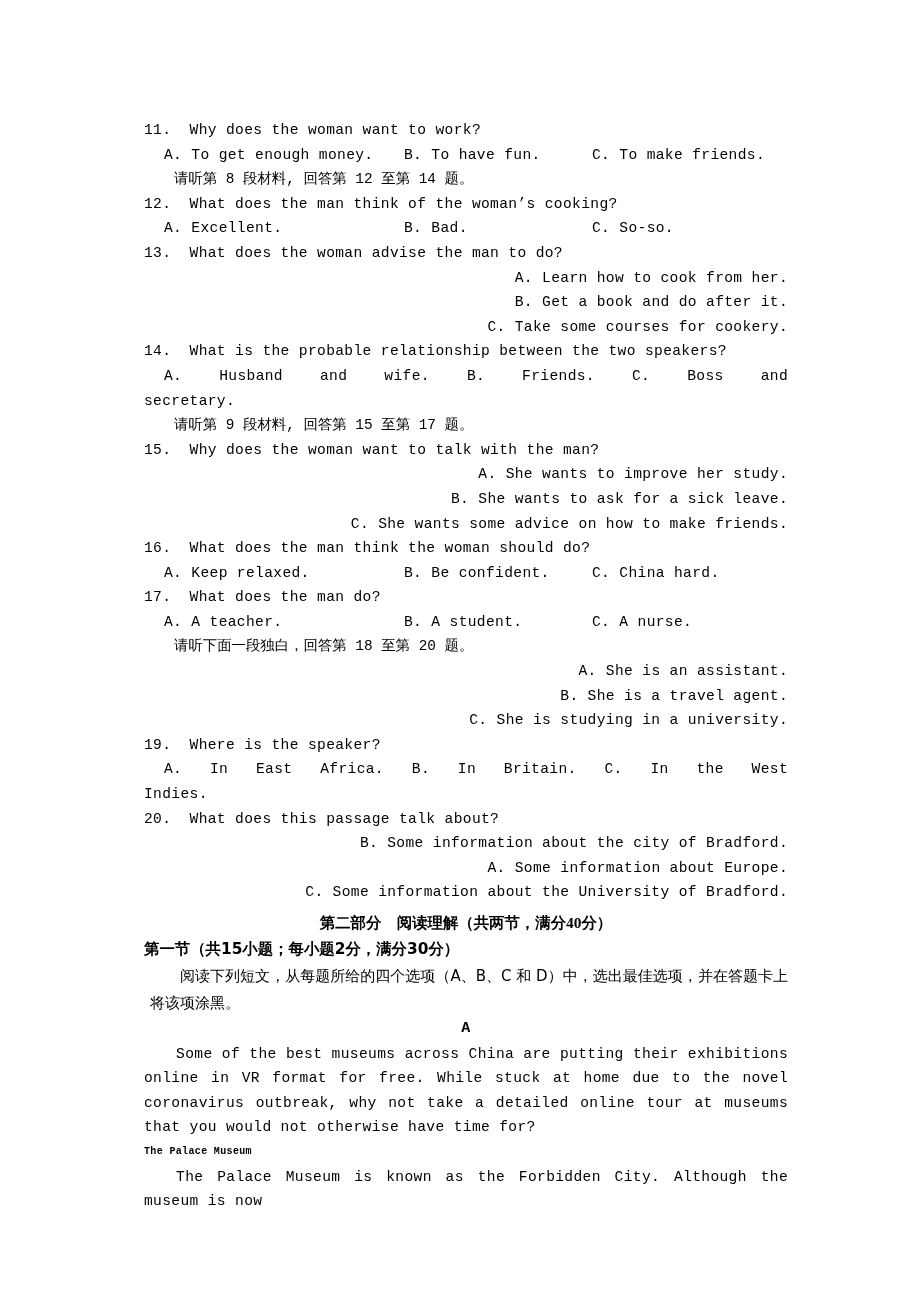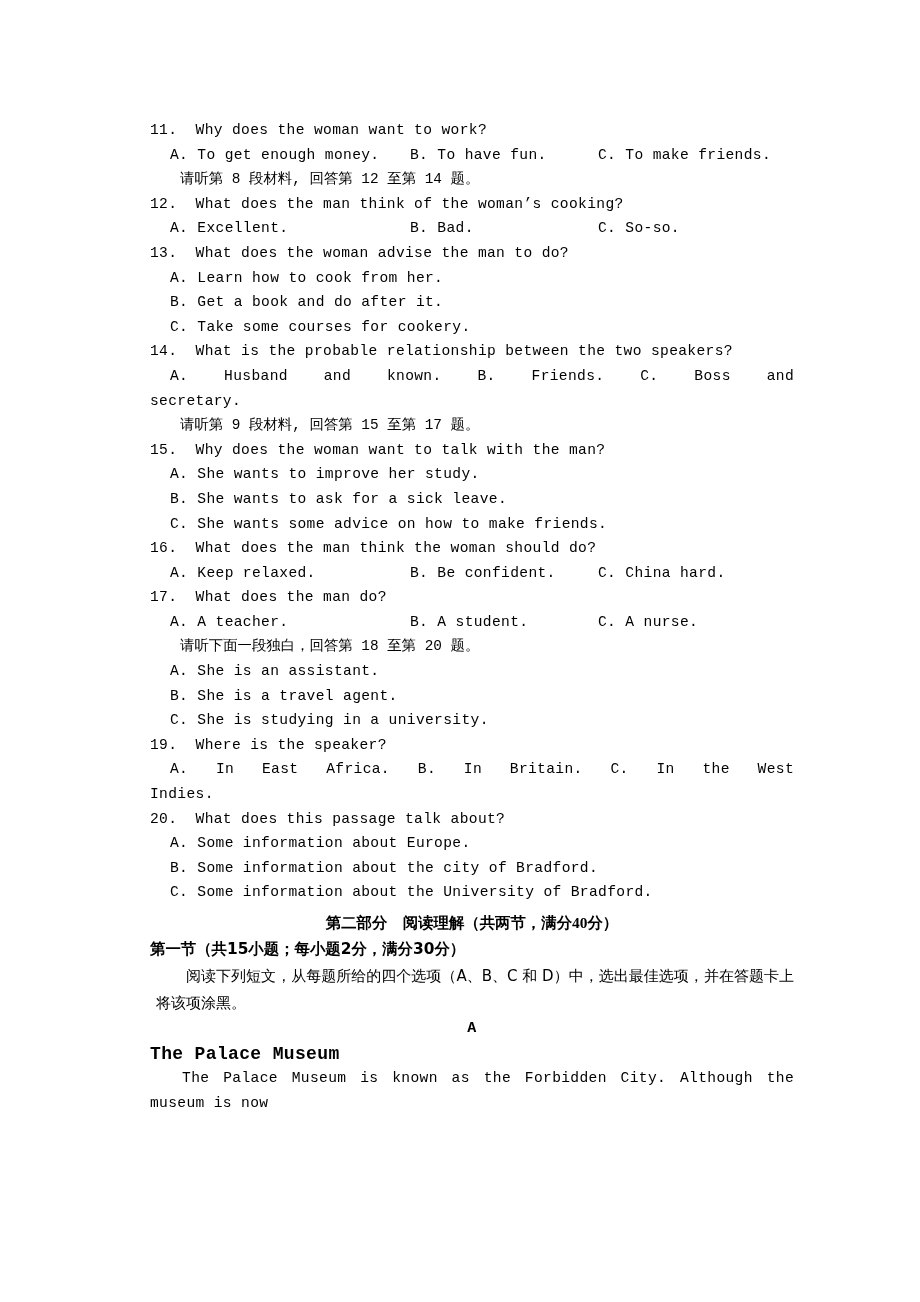--- a/index.html
+++ b/index.html
@@ -13,38 +13,39 @@
     height: 1302px;
     position: relative;
     overflow: hidden;
     font-family: "Liberation Mono", "DejaVu Sans Mono", monospace;
     color: #000000;
     -webkit-font-smoothing: antialiased;
   }
 
   .page {
     position: absolute;
-    left: 150px;
+    left: 144px;
     top: 118px;
     width: 644px;
   }
 
   .q-line {            
     font-size: 14.6px;
     line-height: 24.6px;
     letter-spacing: 0.35px;
     white-space: pre;
   }
 
   .opt-line {          
     font-size: 14.6px;
     line-height: 24.6px;
     letter-spacing: 0.35px;
     padding-left: 20px;
     white-space: pre;
+    text-align: right;
   }
 
   
   .opt-row {
     font-size: 14.6px;
     line-height: 24.6px;
     letter-spacing: 0.35px;
     position: relative;
     height: 24.6px;
     white-space: pre;
@@ -109,21 +110,21 @@
 
   
   .sec-letter {
     font-size: 15px;
     line-height: 24.6px;
     font-weight: bold;
     text-align: center;
     letter-spacing: 0.35px;
   }
   .passage-head {
-    font-size: 18px;
+    font-size: 10px;
     line-height: 24.6px;
     letter-spacing: 0.35px;
     font-weight: bold;
     white-space: pre;
   }
   .passage-body {
     font-size: 14.6px;
     line-height: 24.6px;
     letter-spacing: 0.35px;
     text-align: justify;
@@ -151,21 +152,21 @@
     <span class="col-b">B. Bad.</span>
     <span class="col-c">C. So-so.</span>
   </div>
 
   <div class="q-line">13.  What does the woman advise the man to do?</div>
   <div class="opt-line">A. Learn how to cook from her.</div>
   <div class="opt-line">B. Get a book and do after it.</div>
   <div class="opt-line">C. Take some courses for cookery.</div>
 
   <div class="q-line">14.  What is the probable relationship between the two speakers?</div>
-  <div class="opt-justified"><span class="seg">A. Husband and known.</span> <span class="seg">B. Friends.</span> <span class="seg">C.</span> <span class="seg">Boss</span> <span class="seg">and</span></div>
+  <div class="opt-justified"><span class="seg">A. Husband and wife.</span> <span class="seg">B. Friends.</span> <span class="seg">C.</span> <span class="seg">Boss</span> <span class="seg">and</span></div>
   <div class="opt-cont">secretary.</div>
 
   <div class="cn-instruction">请听第 9 段材料, 回答第 15 至第 17 题。</div>
 
   <div class="q-line">15.  Why does the woman want to talk with the man?</div>
   <div class="opt-line">A. She wants to improve her study.</div>
   <div class="opt-line">B. She wants to ask for a sick leave.</div>
   <div class="opt-line">C. She wants some advice on how to make friends.</div>
 
   <div class="q-line">16.  What does the man think the woman should do?</div>
@@ -186,25 +187,26 @@
 
   <div class="opt-line">A. She is an assistant.</div>
   <div class="opt-line">B. She is a travel agent.</div>
   <div class="opt-line">C. She is studying in a university.</div>
 
   <div class="q-line">19.  Where is the speaker?</div>
   <div class="opt-justified"><span class="seg">A. In East Africa.</span> <span class="seg">B. In Britain.</span> <span class="seg">C.</span> <span class="seg">In</span> <span class="seg">the</span> <span class="seg">West</span></div>
   <div class="opt-cont">Indies.</div>
 
   <div class="q-line">20.  What does this passage talk about?</div>
+  <div class="opt-line">B. Some information about the city of Bradford.</div>
   <div class="opt-line">A. Some information about Europe.</div>
-  <div class="opt-line">B. Some information about the city of Bradford.</div>
   <div class="opt-line">C. Some information about the University of Bradford.</div>
 
   <div class="cn-center-head">第二部分　阅读理解（共两节，满分40分）</div>
   <div class="cn-left-head">第一节（共15小题；每小题2分，满分30分）</div>
   <div class="cn-para">阅读下列短文，从每题所给的四个选项（A、B、C 和 D）中，选出最佳选项，并在答题卡上将该项涂黑。</div>
 
   <div class="sec-letter">A</div>
+  <div class="passage-body">Some of the best museums across China are putting their exhibitions online in VR format for free. While stuck at home due to the novel coronavirus outbreak, why not take a detailed online tour at museums that you would not otherwise have time for?</div>
   <div class="passage-head">The Palace Museum</div>
   <div class="passage-body">The Palace Museum is known as the Forbidden City. Although the museum is now</div>
 
 </div>
 
 </body></html>

